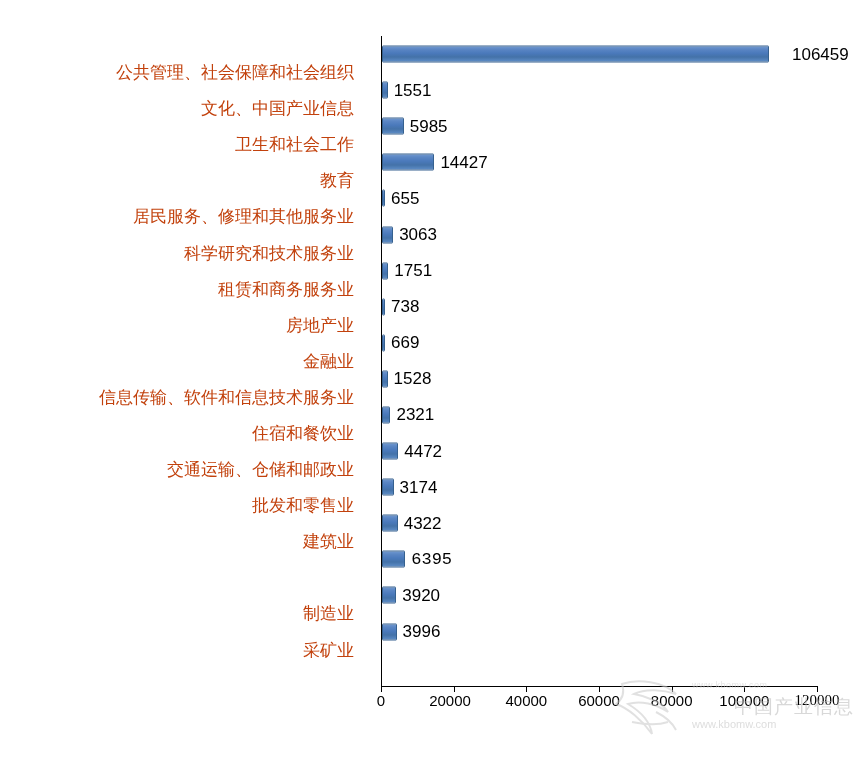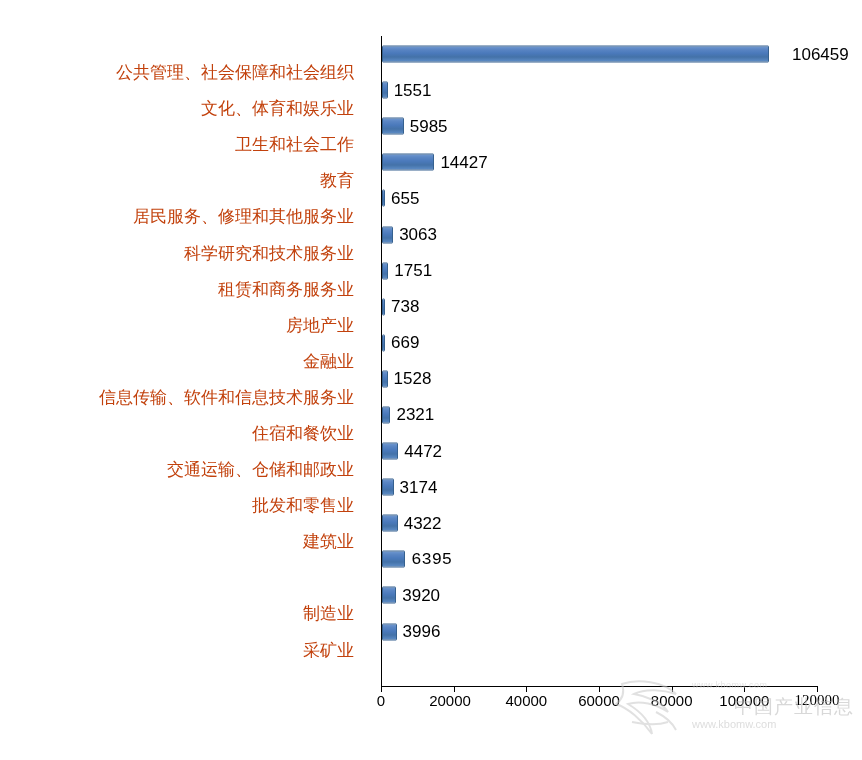--- a/index.html
+++ b/index.html
@@ -159,21 +159,21 @@
 
   <div class="rows">
       <div class="row">
         <div class="row-label">公共管理、社会保障和社会组织</div>
         <div class="bar-wrap">
           <div class="bar" style="width: 386.801px;"></div>
           <div class="bar-value" style="left: 404px;">106459</div>
         </div>
       </div>
       <div class="row">
-        <div class="row-label">文化、体育和娱乐业</div>
+        <div class="row-label">文化、中国产业信息</div>
         <div class="bar-wrap">
           <div class="bar" style="width: 5.6353px;"></div>
           <div class="bar-value" style="left: 5.6353px;">1551</div>
         </div>
       </div>
       <div class="row">
         <div class="row-label">卫生和社会工作</div>
         <div class="bar-wrap">
           <div class="bar" style="width: 21.7455px;"></div>
           <div class="bar-value" style="left: 21.7455px;">5985</div>

